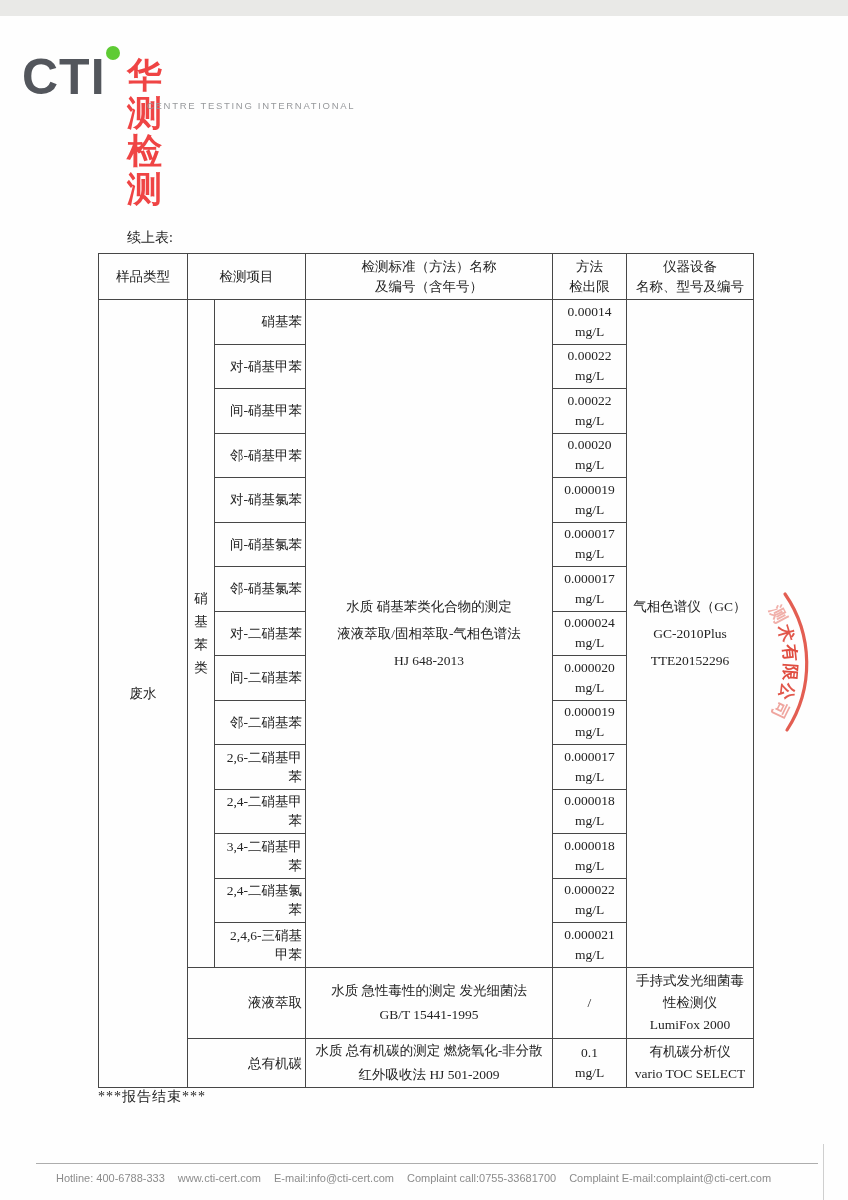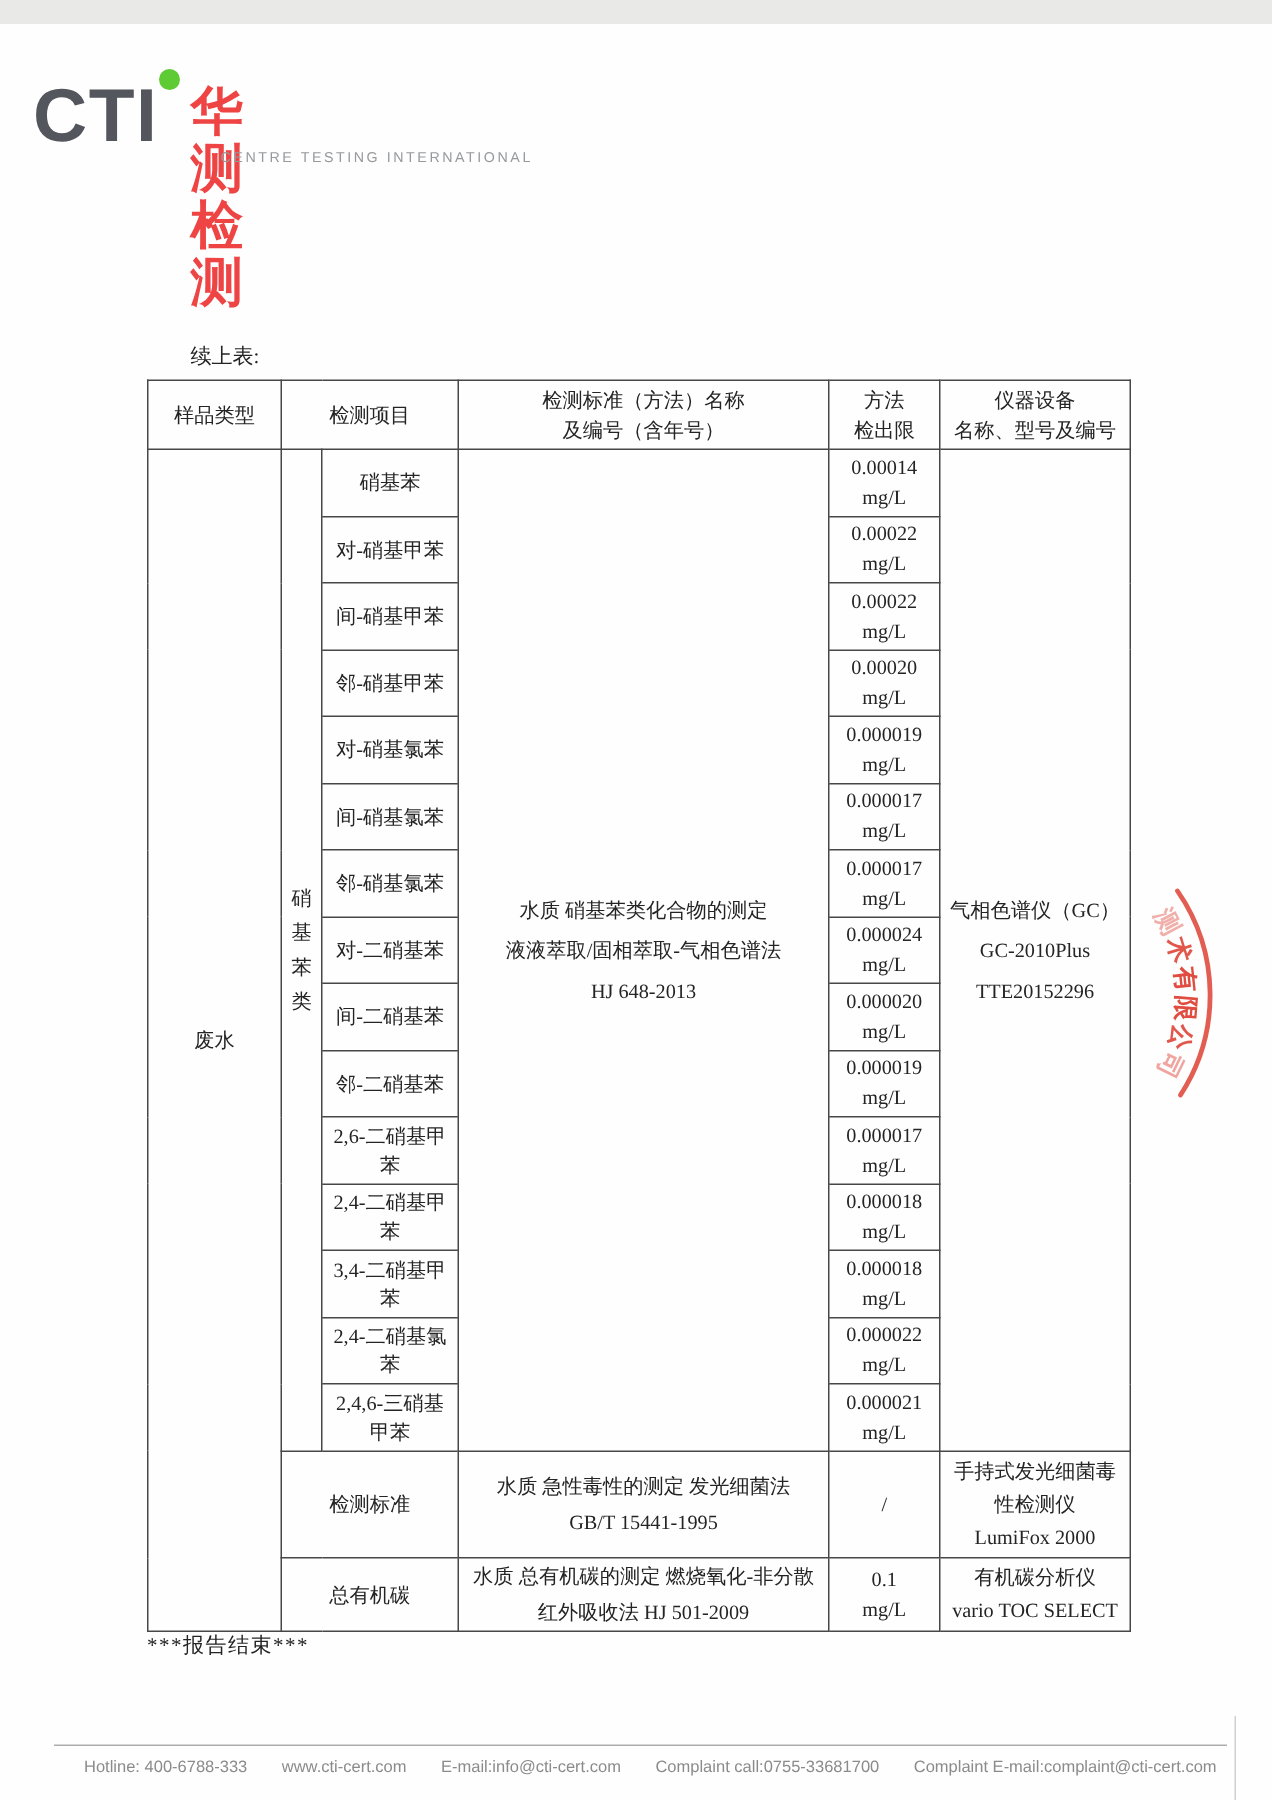--- a/index.html
+++ b/index.html
@@ -35,36 +35,36 @@
   
   .tbl-wrap{position:absolute; left:98px; top:237px;}
   table{border-collapse:collapse; table-layout:fixed; width:655px; font-size:13.5px; color:#242424;}
   td,th{border:1px solid #474747; text-align:center; vertical-align:middle; padding:0 3px; font-weight:normal;}
   thead tr{height:46px;}
   thead .two-line div{line-height:20px;}
   .nrow{height:44.5px;}
   .acute-row{height:71.5px;}
   .toc-row{height:46px;}
   .limit div{line-height:20px;}
-  .item{line-height:19px; padding:1px 3px;}
+  .item{line-height:19px; padding:1px 3px;text-align:right;}
   .method div{line-height:27px; white-space:nowrap;}
   .method-sm div{line-height:24px; white-space:nowrap;}
   .instr div{line-height:27px;}
   .instr-sm div{line-height:22px;}
   .instr-sm .wrapname{white-space:normal;}
   .group{padding:0;}
   .vlabel{width:15px; margin:0 auto; word-break:break-all; line-height:23px; letter-spacing:0;}
   .end-note{position:absolute; left:98px; top:1072px; width:655px; text-align:left; font-size:14px; letter-spacing:1px;}
   
   .stamp{position:absolute; left:727px; top:543px; pointer-events:none;}
   
   .footer-line{position:absolute; left:36px; top:1147px; width:782px; height:1px; background:#adadad;}
   .footer{
     position:absolute; left:56px; top:1156px; width:775px;
-    display:flex; column-gap:23px; align-items:baseline;
+    display:flex; column-gap:13px; align-items:baseline;
     font-family:"Liberation Sans","DejaVu Sans",sans-serif;
     font-size:11px; color:#8b8b8b; white-space:nowrap;
   }
   
   .scan-bottom{position:absolute; left:0; bottom:0; width:848px; height:13px;
     background:linear-gradient(to bottom, rgba(190,190,184,0), rgba(168,168,162,0.55));}
   .scan-right{position:absolute; left:823px; top:1128px; width:1px; height:62px; background:#cfcfcf;}
 </style>
 </head>
 <body>
@@ -222,21 +222,21 @@
             </td>
       </tr>
       <tr class="nrow">
         <td class="item">2,4,6-三硝基甲苯</td>
         <td class="limit">
               <div>0.000021</div>
               <div>mg/L</div>
             </td>
       </tr>
       <tr class="acute-row">
-        <td colspan="2" class="item">检测标准</td>
+        <td colspan="2" class="item">液液萃取</td>
         <td class="method-sm">
           <div>水质 急性毒性的测定 发光细菌法</div>
           <div>GB/T 15441-1995</div>
         </td>
         <td class="limit">
               <div>/</div>
               <div></div>
             </td>
         <td class="instr-sm">
           <div class="wrapname">手持式发光细菌毒性检测仪</div>

